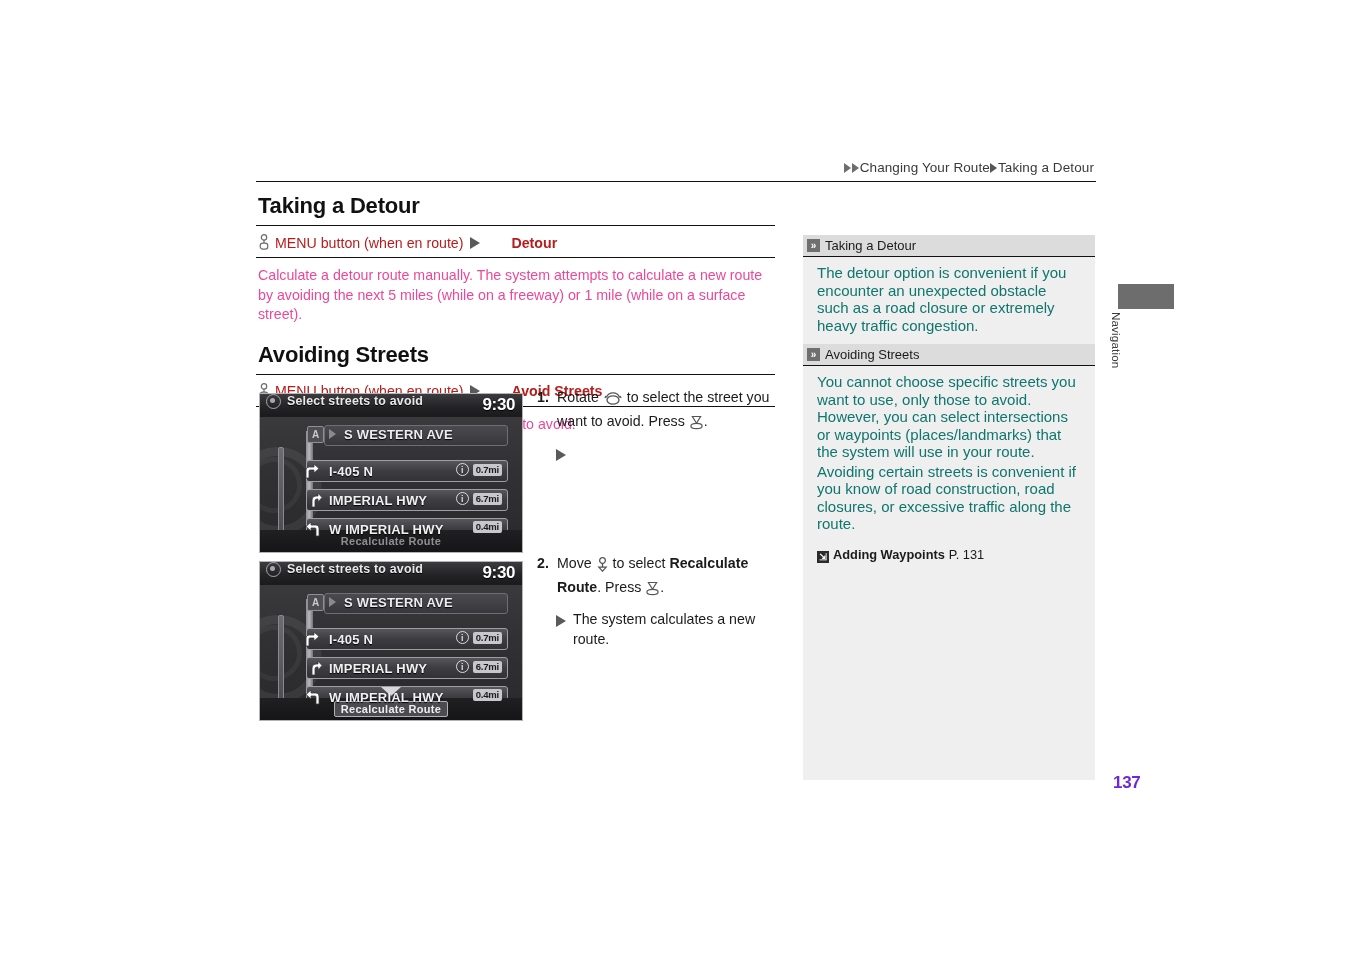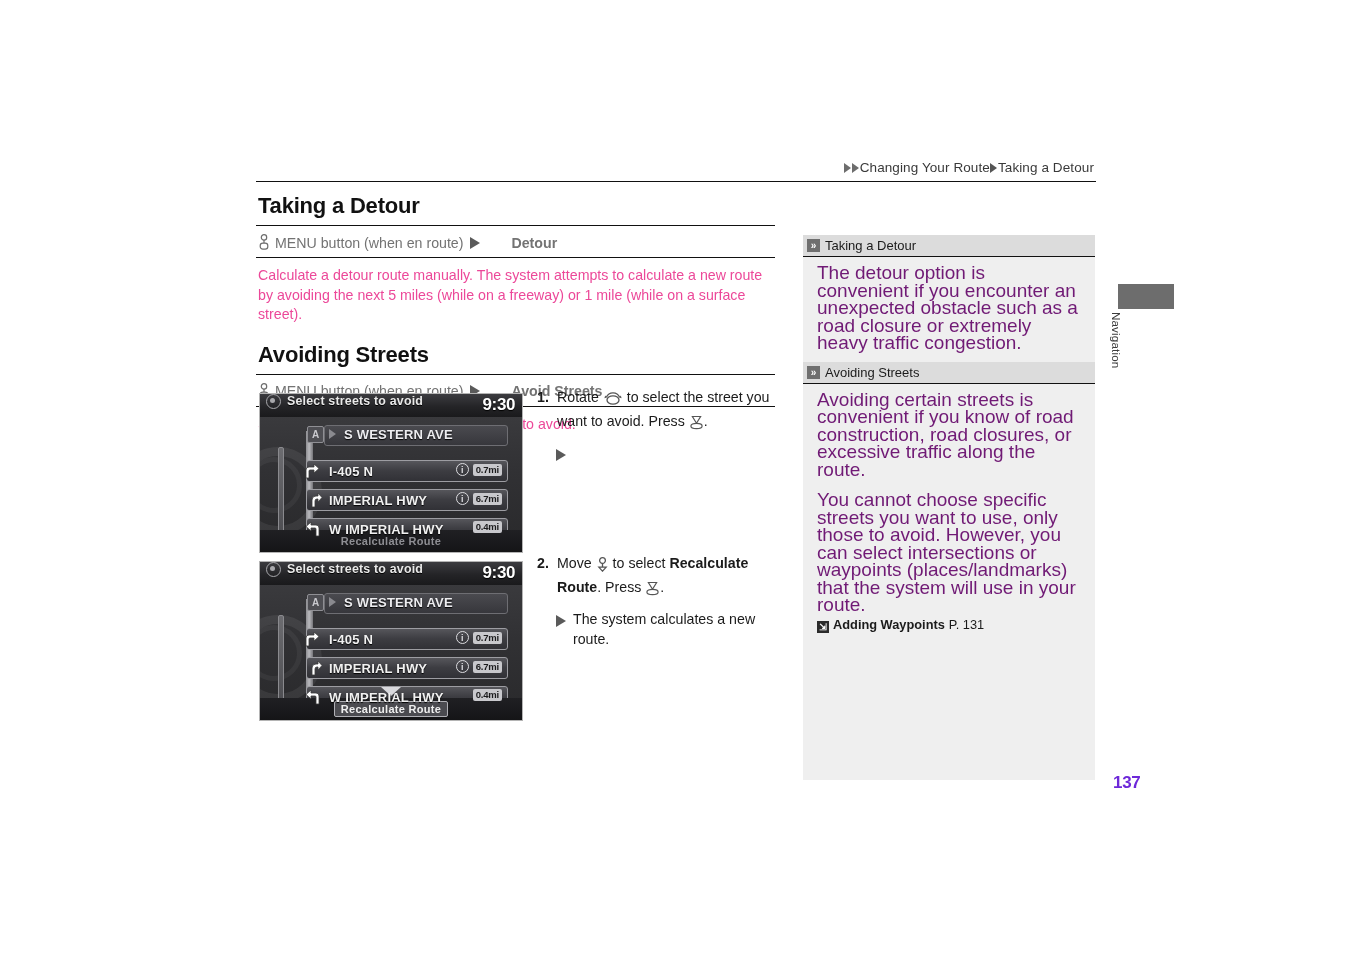--- a/index.html
+++ b/index.html
@@ -37,21 +37,21 @@
   
   .main-col{position:absolute;left:256px;top:193px;width:520px;}
 
   h1.sec{
     font-size:22px; font-weight:bold; letter-spacing:-.2px;
     margin:0; padding:0 0 6px 2px; color:#111;
   }
   .h1-rule{height:1px;background:#111;width:519px;margin:0 0 7px 0;}
 
   .cmdline{
-    font-size:14.2px;color:#737373;padding:1px 0 4px 2px;
+    font-size:14.2px;color:#b91c1c;padding:1px 0 4px 2px;
     display:flex;align-items:center;gap:5px;white-space:nowrap;
   }
   .cmdline .knob{display:inline-block;width:12px;height:17px;position:relative;flex:0 0 auto;}
   .cmdline b{font-weight:bold;padding-left:24px;}
   .tri-solid{
     display:inline-block;width:0;height:0;
     border-left:10px solid #5a5a5a;
     border-top:6.5px solid transparent;
     border-bottom:6.5px solid transparent;
     margin:0 2px;
@@ -226,21 +226,21 @@
     font-size:13px;color:#1b1b1b;
   }
   .chev{
     display:inline-block;width:13px;height:13px;background:#6f6f6f;
     color:#fff;font-size:10px;line-height:13px;text-align:center;flex:0 0 auto;
     font-weight:bold;
   }
   .side-rule{height:1px;background:#111;margin:0;}
   .side-body{padding:7px 13px 10px 14px;}
   .side-p{
-    font-size:19px;line-height:17.5px;color:#701a75;margin:0 0 13px 0;
+    font-size:15px;line-height:17.5px;color:#0f766e;margin:0 0 13px 0;
   }
   .side-p:last-child{margin-bottom:0;}
   .xref{
     font-size:12.8px;line-height:17.5px;color:#1b1b1b;margin:0;
     display:flex;align-items:baseline;gap:4px;
   }
   .xref-ic{
     display:inline-block;width:12px;height:12px;background:#2b2b2b;color:#fff;
     font-size:9px;line-height:12px;text-align:center;flex:0 0 auto;
     position:relative;top:1px;font-weight:bold;
@@ -507,22 +507,22 @@
     <div class="side-body">
       <p class="side-p">The detour option is convenient if you encounter an unexpected obstacle such as a road closure or extremely heavy traffic congestion.</p>
     </div>
 
     <div class="side-head">
       <span class="chev">»</span>
       <span>Avoiding Streets</span>
     </div>
     <div class="side-rule"></div>
     <div class="side-body">
+      <p class="side-p" style="margin-bottom:2px">You cannot choose specific streets you want to use, only those to avoid. However, you can select intersections or waypoints (places/landmarks) that the system will use in your route.</p>
       <p class="side-p">Avoiding certain streets is convenient if you know of road construction, road closures, or excessive traffic along the route.</p>
-      <p class="side-p" style="margin-bottom:2px">You cannot choose specific streets you want to use, only those to avoid. However, you can select intersections or waypoints (places/landmarks) that the system will use in your route.</p>
       <p class="xref" style="margin-bottom:13px">
         <span class="xref-ic">⇲</span>
           <b>Adding Waypoints</b>
           <span>P. 131</span>
       </p>
     </div>
   </div>
 
   <div class="tab-block"></div>
   <div class="tab-label">

